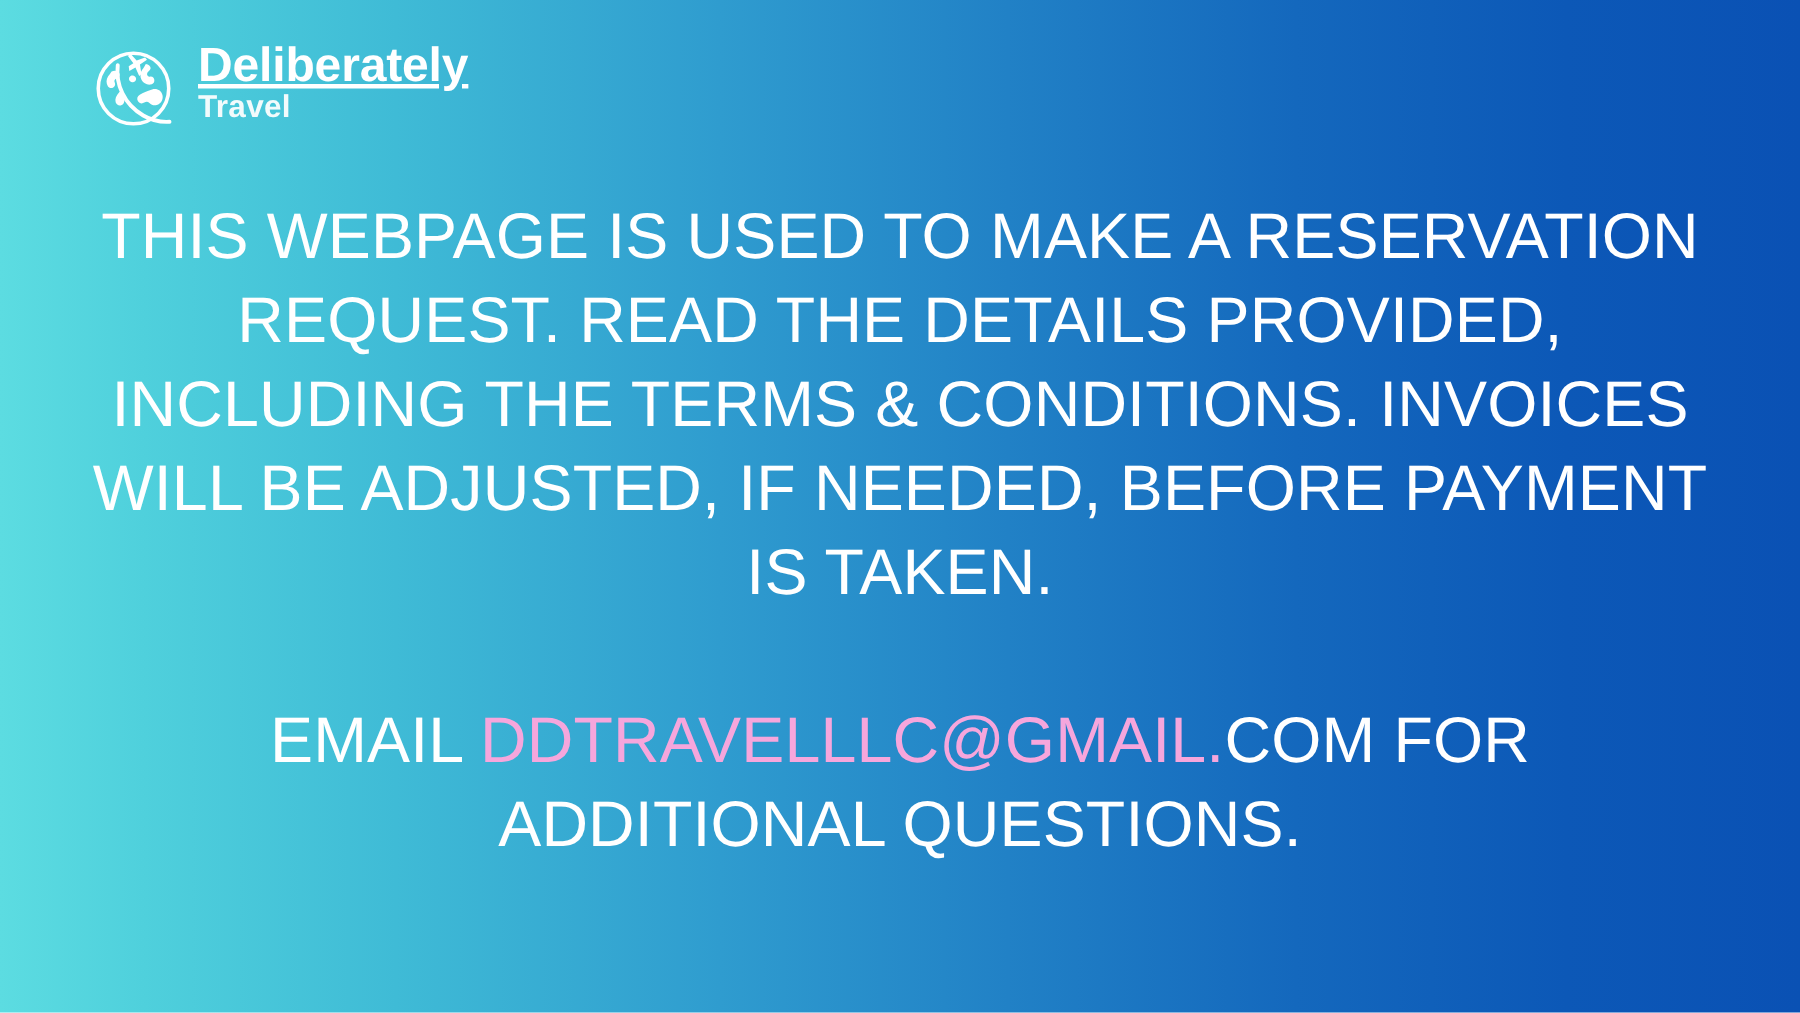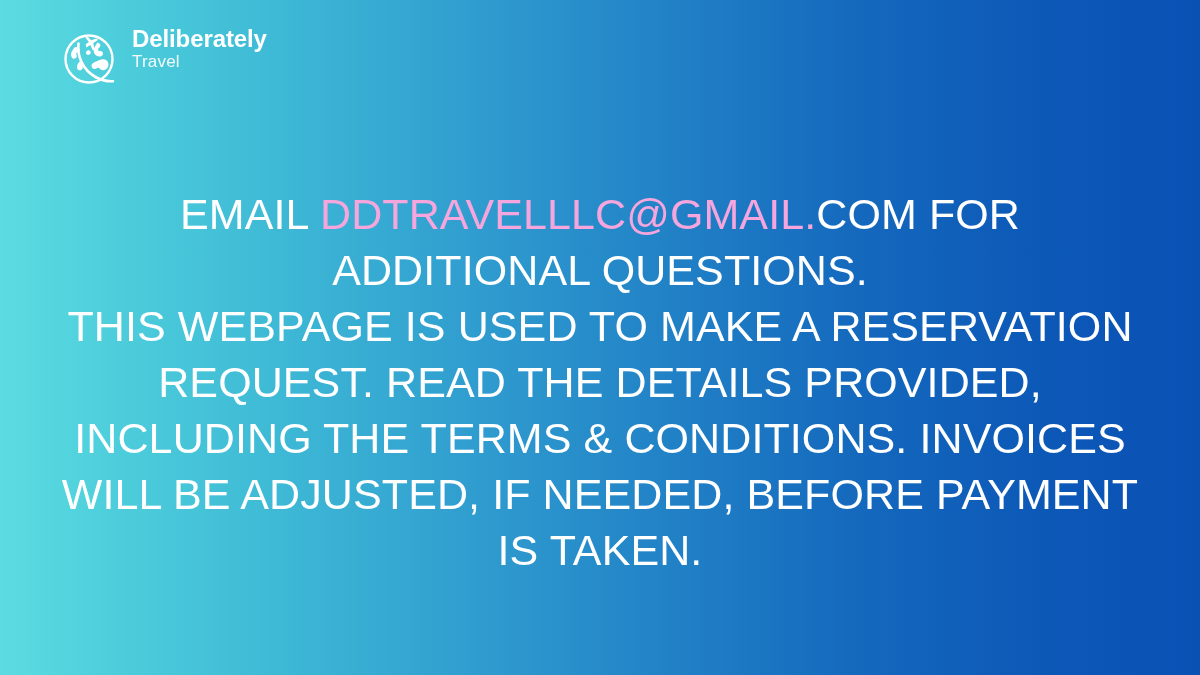--- a/index.html
+++ b/index.html
@@ -43,29 +43,30 @@
   .logo-mark svg { display: block; width: 62px; height: 62px; }
 
   .logo-words {
     display: flex;
     flex-direction: column;
     line-height: 1.04;
     padding-top: 3px;
   }
   .logo-line-1,
   .logo-line-2 {
-    font-size: 24px;
+    font-size: 32px;
     font-weight: 700;
     color: #ffffff;
     letter-spacing: -0.1px;
     white-space: nowrap;
+    text-decoration: underline;
   }
   .logo-line-3 {
-    font-size: 17px;
-    font-weight: 400;
+    font-size: 21px;
+    font-weight: 700;
     color: #f2fbfc;
     letter-spacing: 0.2px;
     margin-top: 1px;
   }
 
   
   .copy-block {
     position: absolute;
     left: 0;
     right: 0;
@@ -119,21 +120,21 @@
     </svg>
   </span>
   <span class="logo-words">
     <span class="logo-line-1">Deliberately</span>
     <span class="logo-line-3">Travel</span>
   </span>
 </div>
 
 <div class="copy-block">
 
+  <p class="paragraph">This webpage is used to make a reservation request. Read the details provided, including the terms &amp; conditions. Invoices will be adjusted, if needed, before payment is taken.</p>
+
   <p class="paragraph email-paragraph">
     <span>Email </span><span class="email-highlight">ddtravelllc@gmail.</span><span>com for additional questions.</span>
   </p>
-
-  <p class="paragraph">This webpage is used to make a reservation request. Read the details provided, including the terms &amp; conditions. Invoices will be adjusted, if needed, before payment is taken.</p>
 
 </div>
 
 <div class="fold-sliver"></div>
 
 </body></html>

